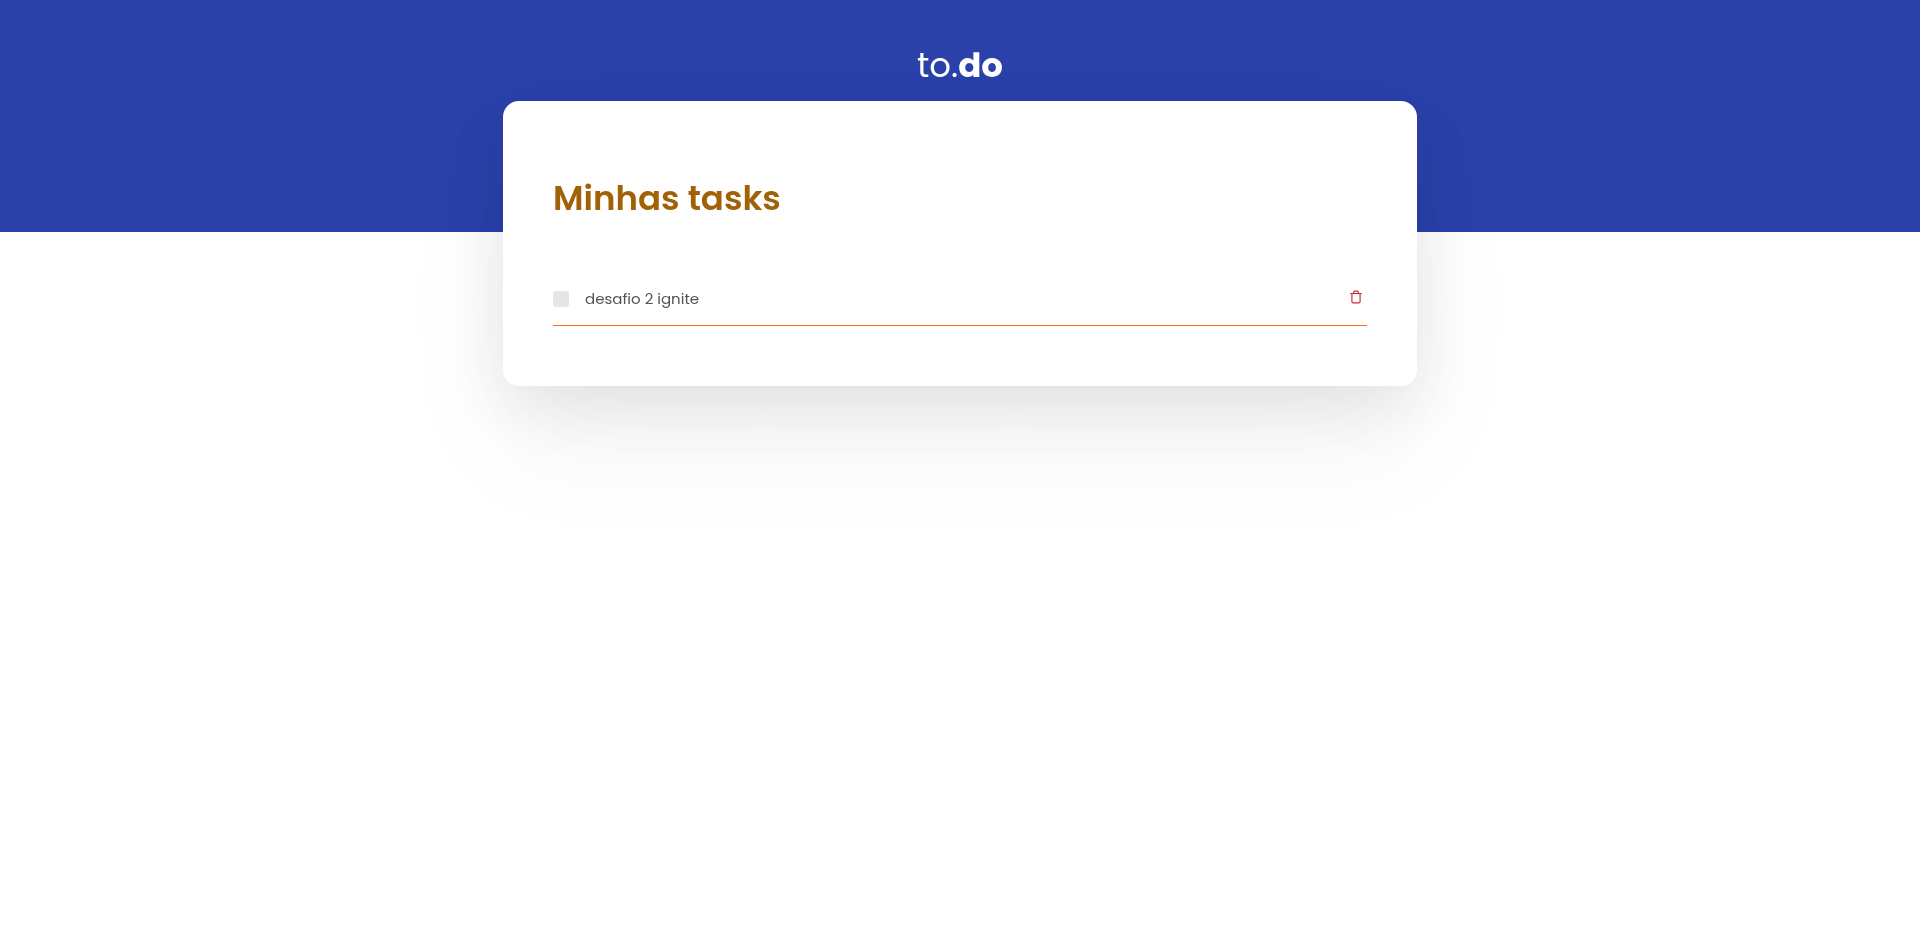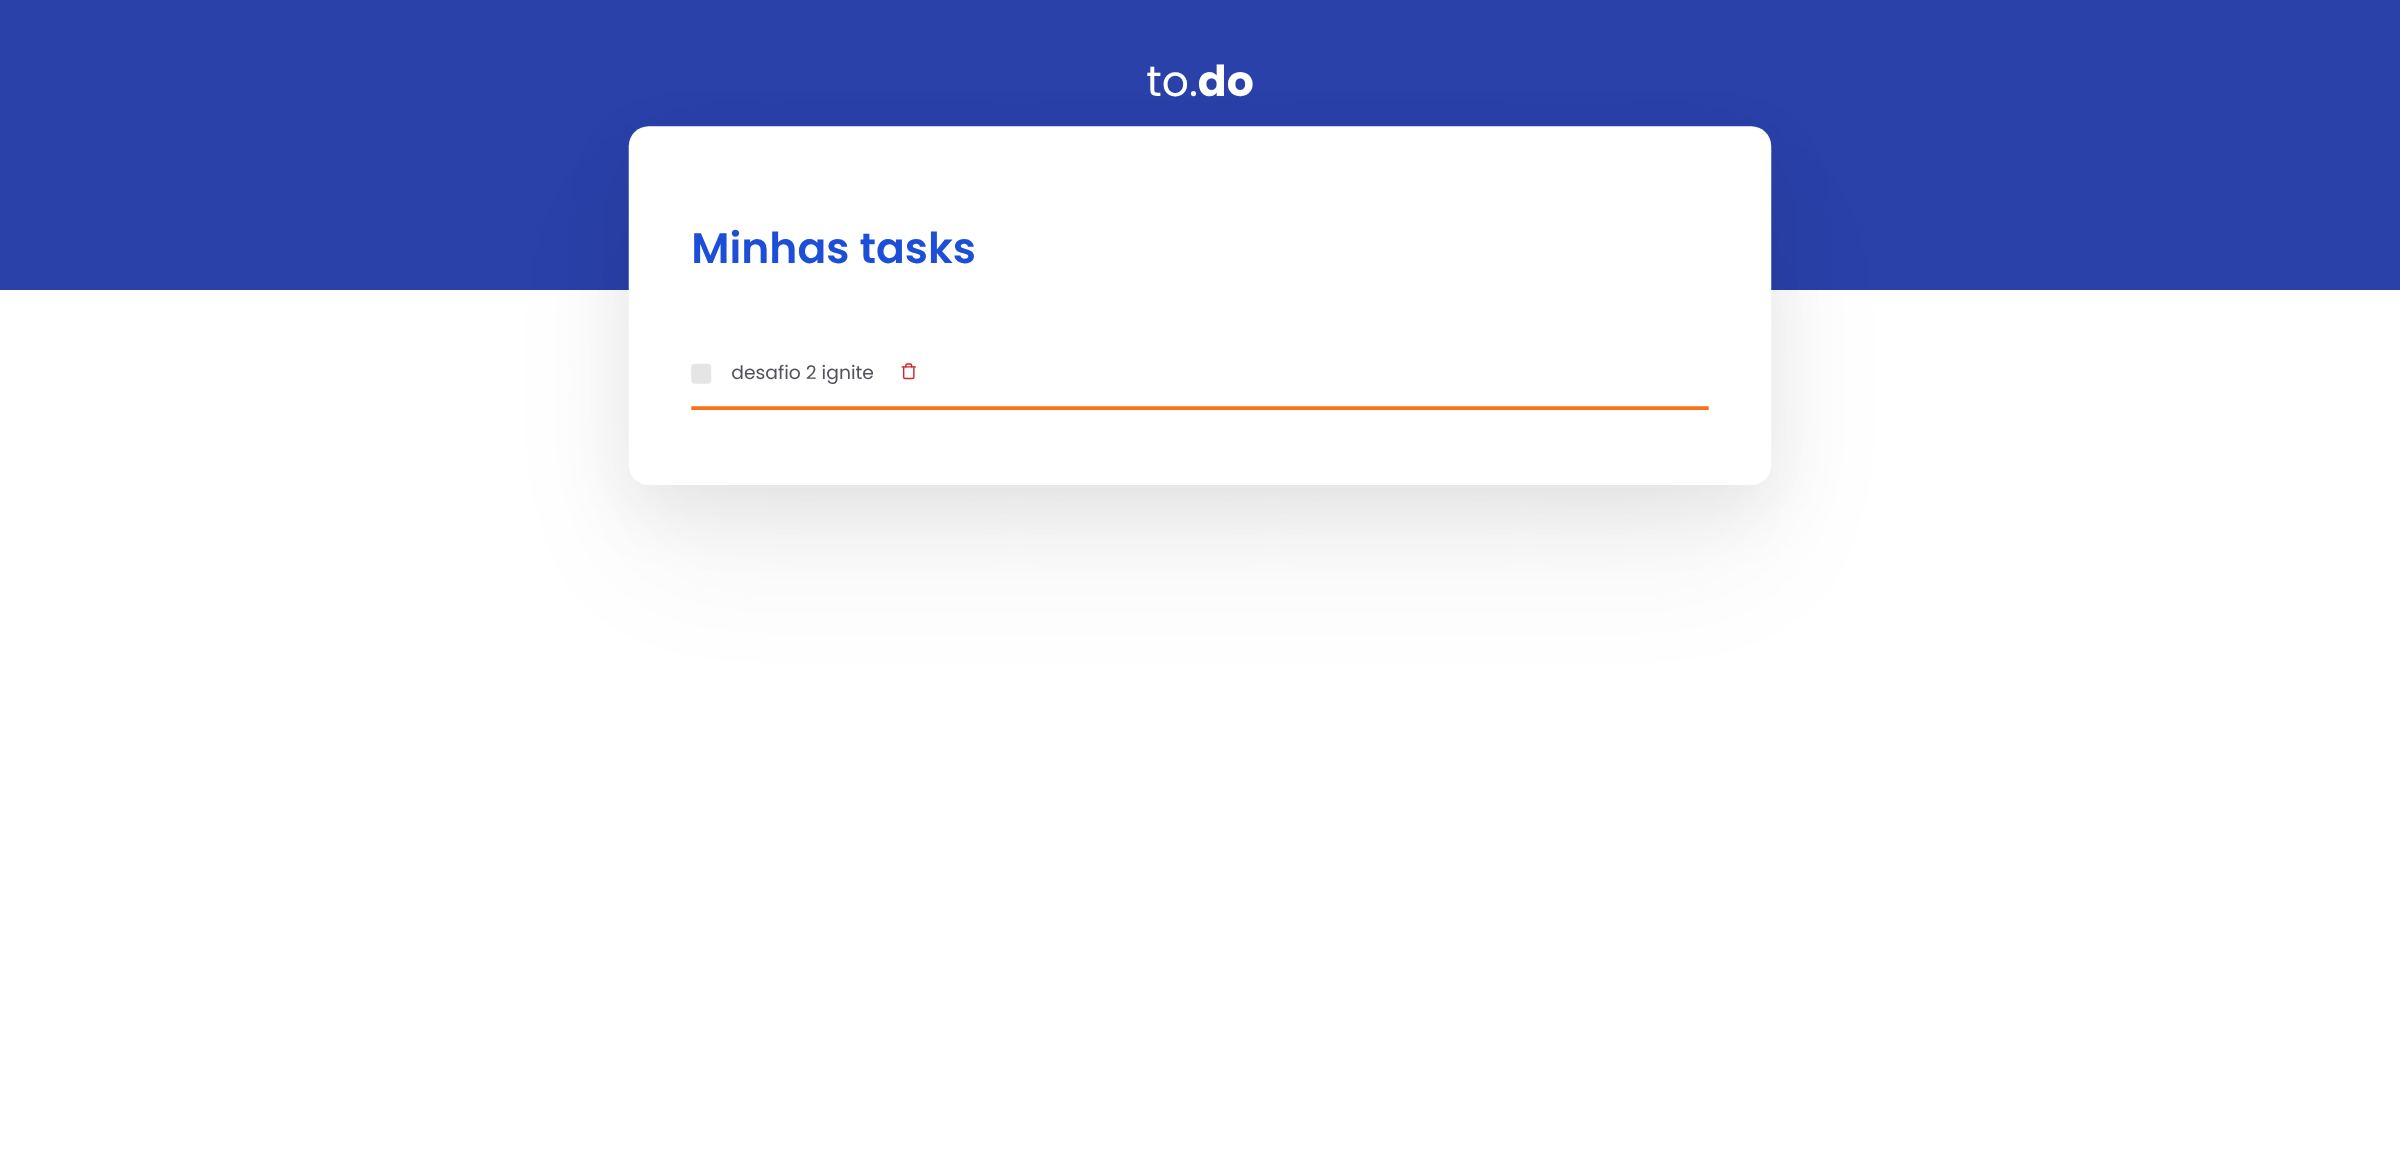--- a/index.html
+++ b/index.html
@@ -40,21 +40,21 @@
     }
     .card-header {
       display: flex;
       justify-content: space-between;
       align-items: flex-start;
       margin-bottom: 48px;
     }
     .title {
       font-size: 34px;
       font-weight: 600;
-      color: #1d4ed8;
+      color: #a16207;
       padding-top: 16px;
     }
     .input-area {
       display: flex;
       flex-direction: column;
       gap: 8px;
     }
     .input-row {
       display: flex;
       gap: 6px;
@@ -97,22 +97,23 @@
       padding: 4px 8px;
       border-radius: 3px;
       width: fit-content;
     }
     .task-list {
       list-style: none;
     }
     .task-item {
       display: flex;
       align-items: center;
+      justify-content: space-between;
       padding: 14px 0;
-      border-bottom: 3px solid #f97316;
+      border-bottom: 1px solid #f97316;
       gap: 17px;
     }
     .task-left {
       display: flex;
       align-items: center;
       gap: 16px;
     }
     .checkbox {
       width: 16px;
       height: 16px;

